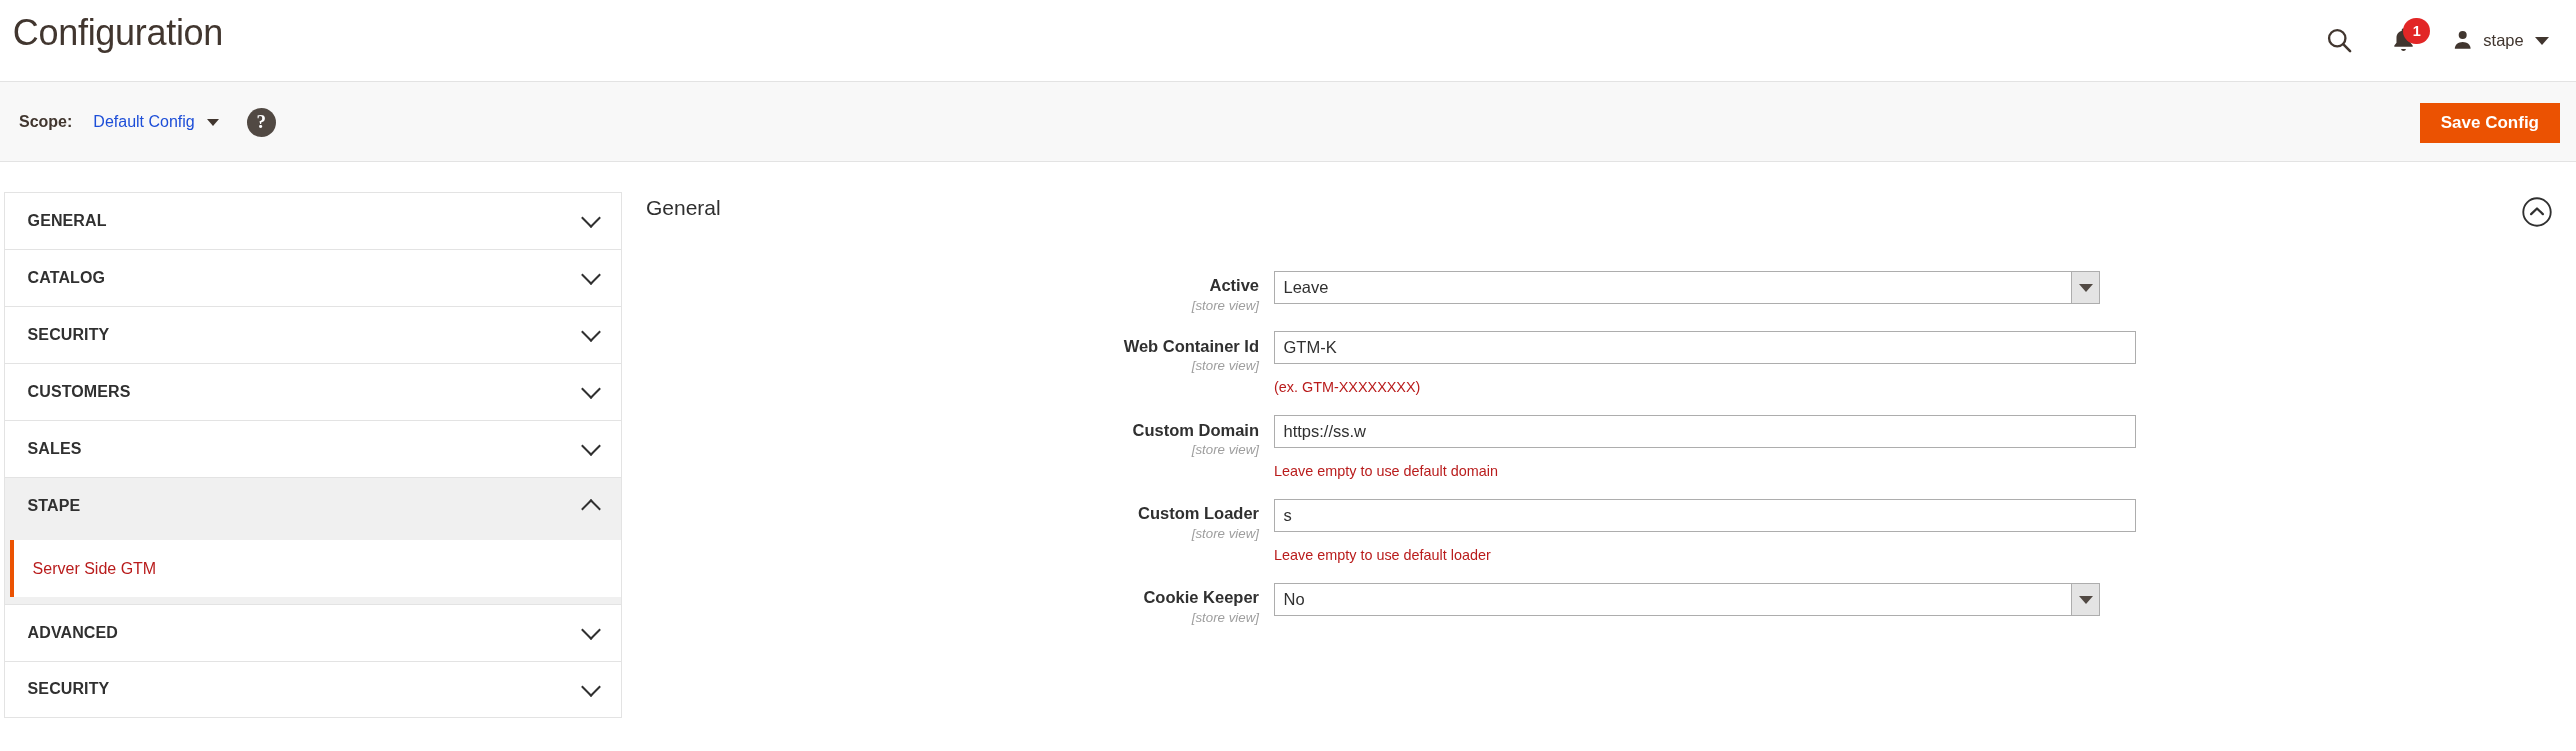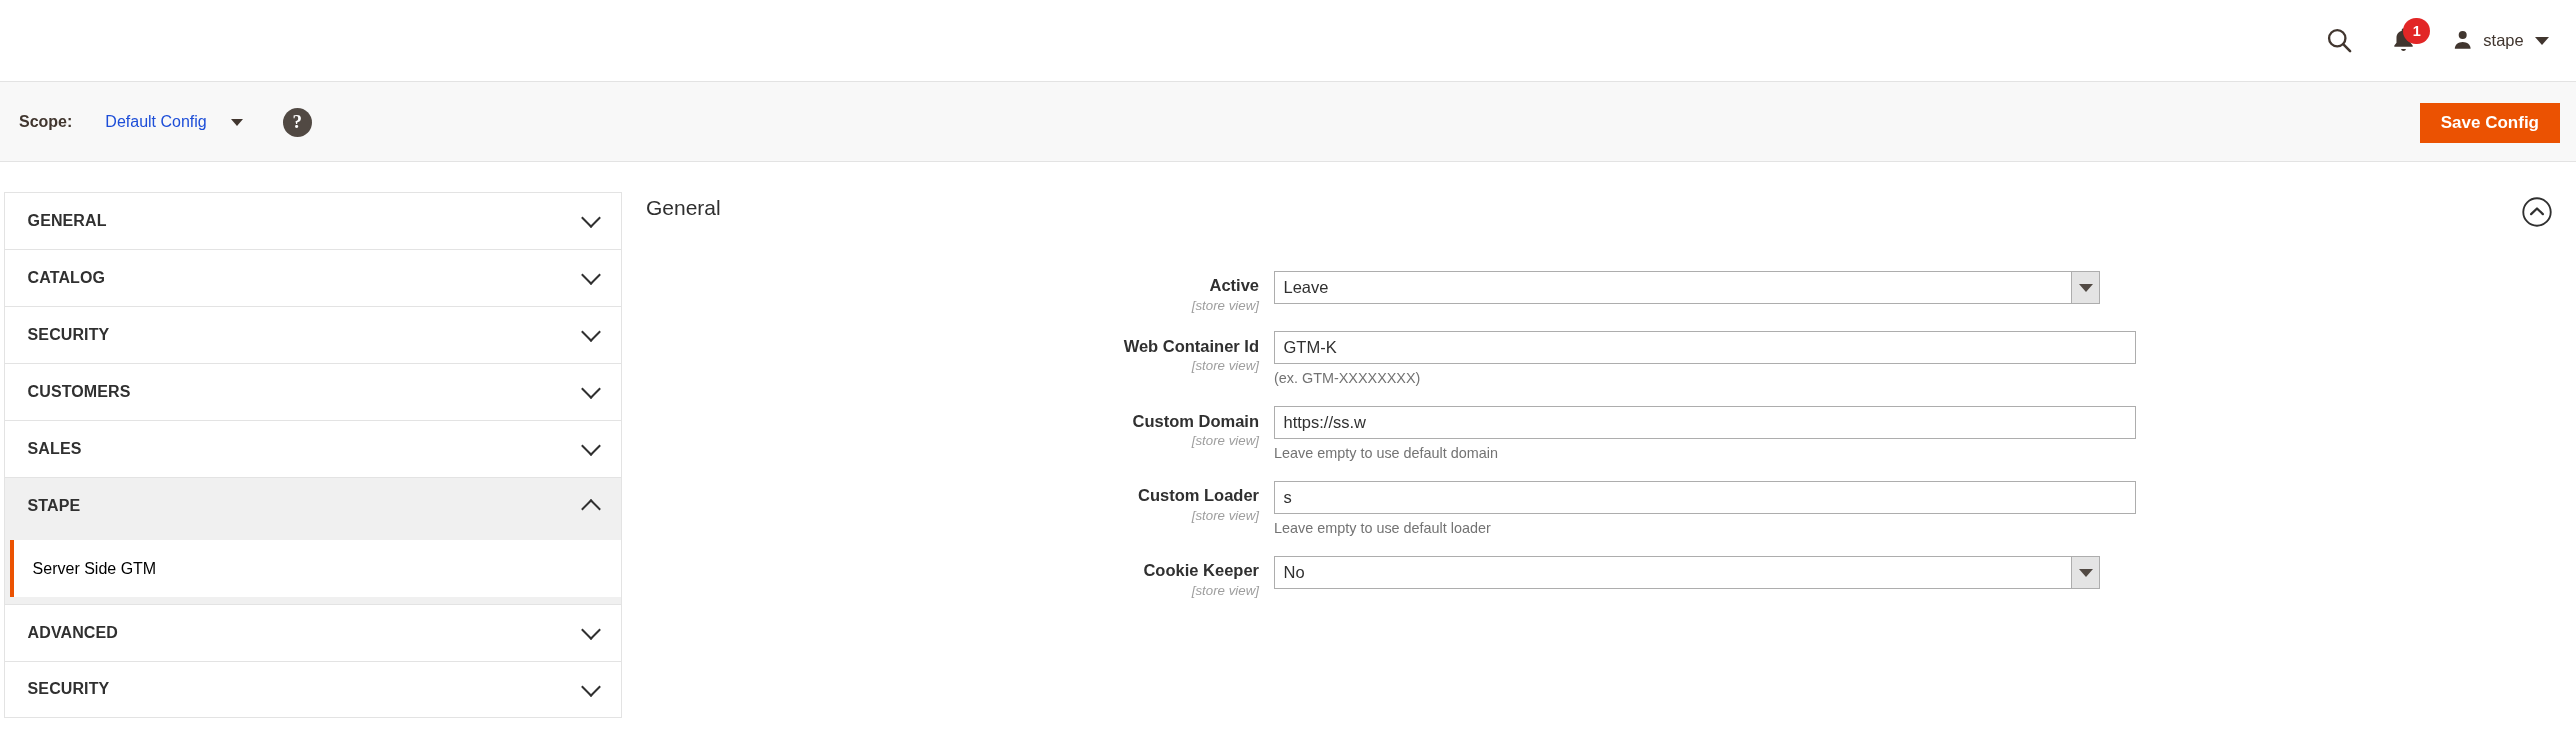--- a/index.html
+++ b/index.html
@@ -98,21 +98,21 @@
     width: 2576px; height: 80px;
     background: #f8f8f8;
     border-bottom: 0.5px solid #e3e3e3;
   }
   .scope-group {
     position: absolute;
     left: 19px; top: 0;
     height: 80px;
     display: flex;
     align-items: center;
-    gap: 16px;
+    gap: 4px;
   }
   .scope-label {
     font-size: 16px;
     font-weight: 700;
     color: #41362f;
     margin-right: 17px;
     white-space: nowrap;
   }
   .scope-value {
     font-size: 16px;
@@ -211,21 +211,21 @@
     background: #ffffff;
     border-left: 4.8px solid #eb5202;
     height: 57px;
     display: flex;
     align-items: center;
     padding-left: 19px;
     cursor: pointer;
   }
   .nav-sub-label {
     font-size: 16px;
-    color: #000000;
+    color: #b91c1c;
     white-space: nowrap;
   }
 
   
   .main {
     position: absolute;
     left: 646px; top: 192px;
     width: 1915px;
   }
   .section-head {
@@ -331,34 +331,35 @@
   }
   .select-tri {
     width: 0; height: 0;
     border-left: 7px solid transparent;
     border-right: 7px solid transparent;
     border-top: 8.5px solid #514943;
   }
 
   .field-hint {
     font-size: 14.4px;
-    color: #737373;
-    margin-top: 6px;
+    color: #b91c1c;
+    margin-top: 15px;
     line-height: 1.2;
     white-space: nowrap;
   }
   .spacer-sm { height: 18.6px; }
   .spacer-md { height: 17.6px; }
 </style>
 </head>
 <body>
 
 <div class="page">
 
   <div class="header">
+    <div class="page-title">Configuration</div>
 
     <div class="header-right">
 
       <div class="hdr-btn">
         <span class="search-glyph">
           <svg width="28" height="28" viewBox="0 0 24 24" fill="none">
             <circle cx="10.5" cy="10.5" r="7" stroke="#41362f" stroke-width="2"></circle>
             <line x1="15.6" y1="15.6" x2="21.5" y2="21.5" stroke="#41362f" stroke-width="2.2" stroke-linecap="round"></line>
           </svg>
         </span>

